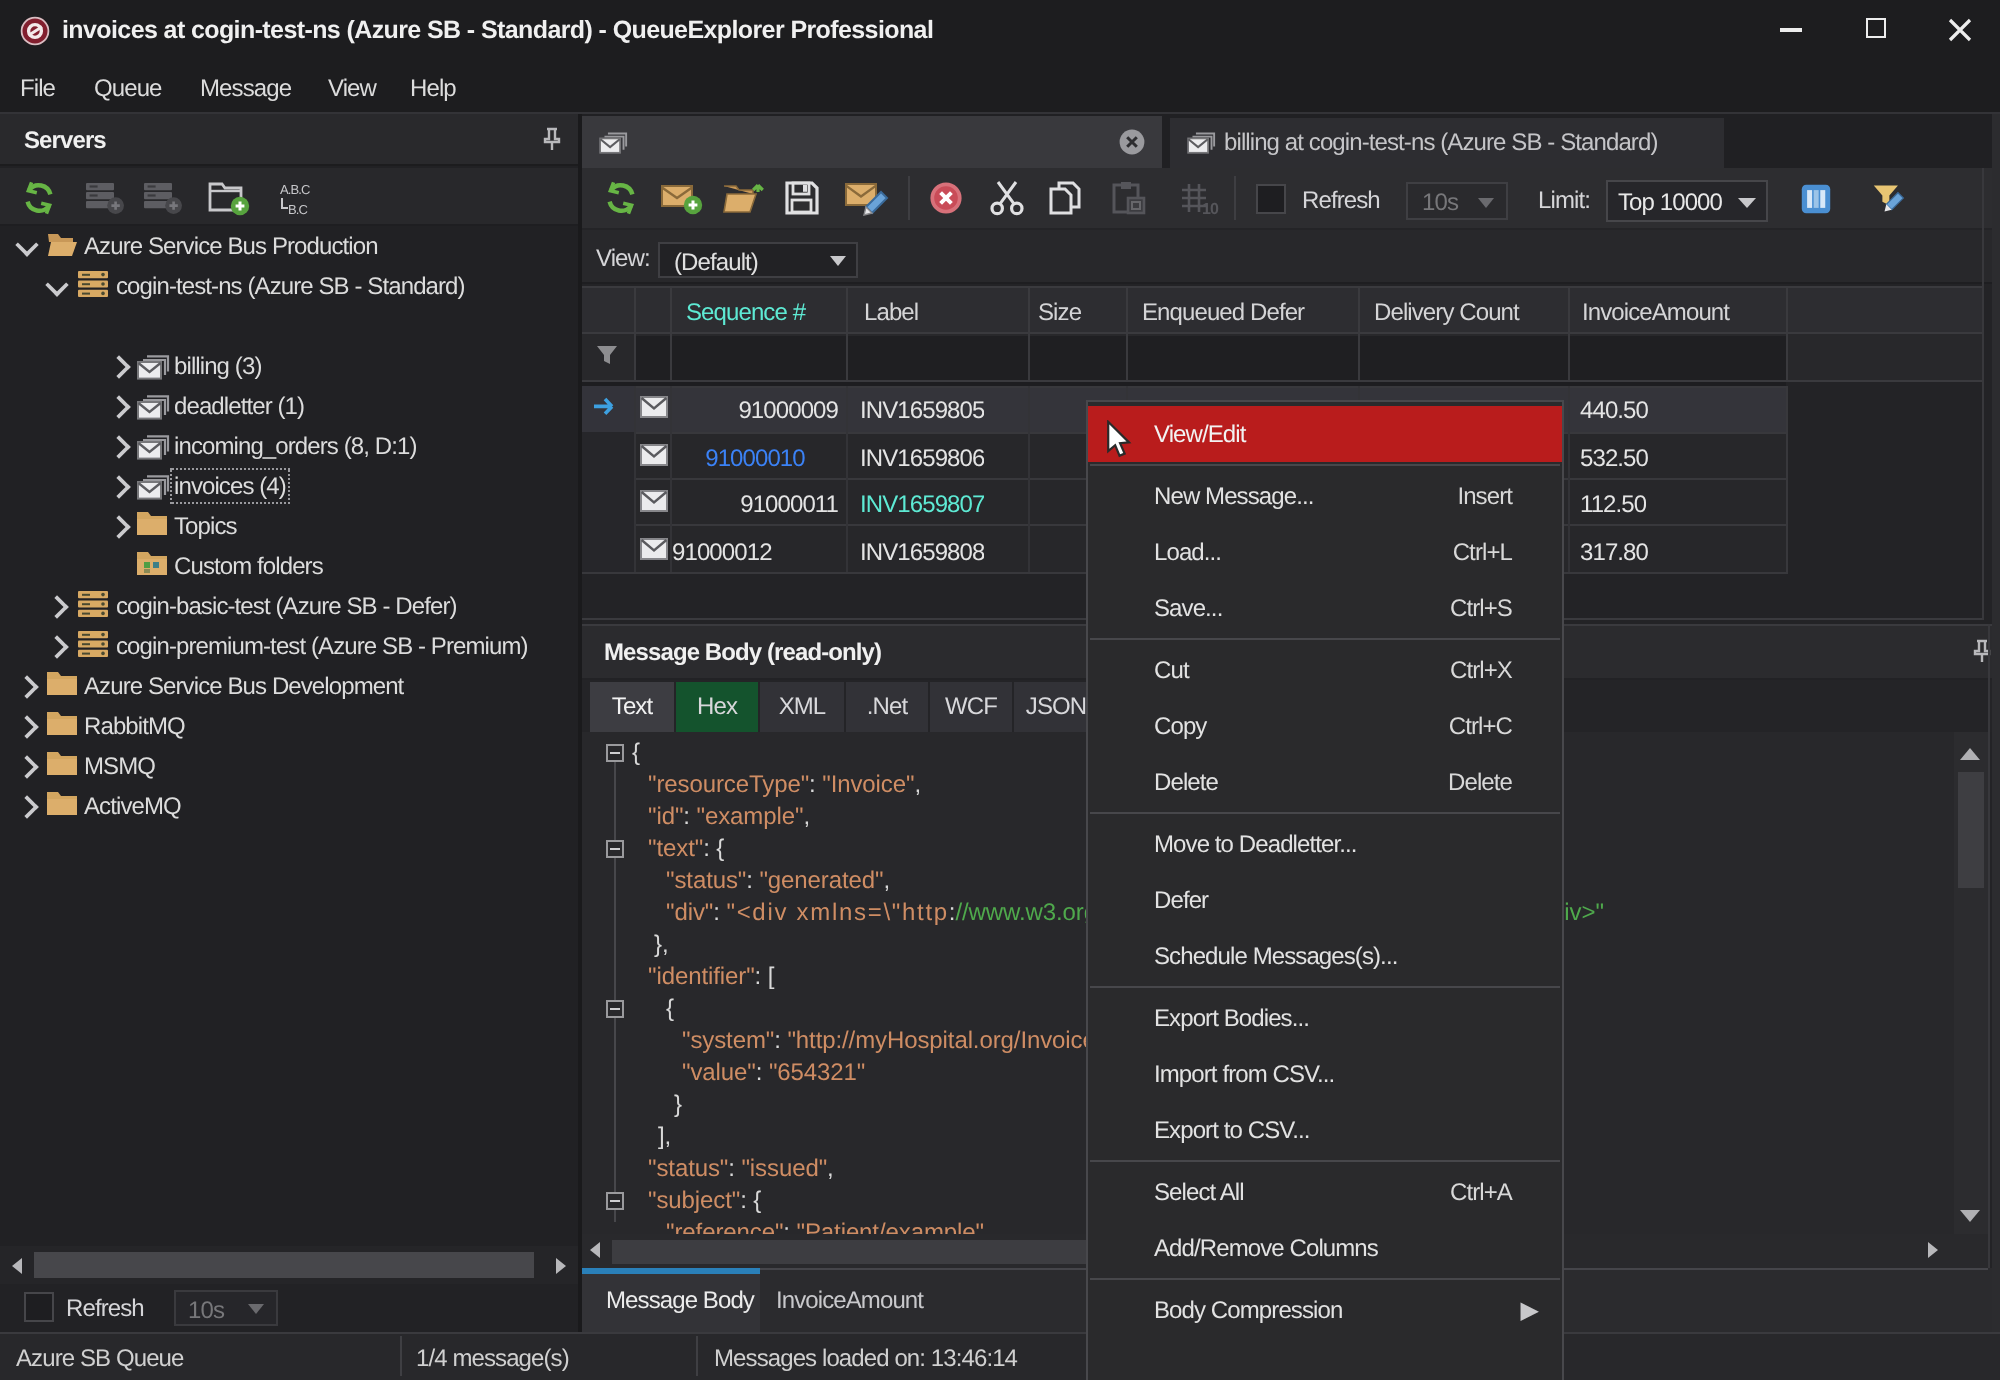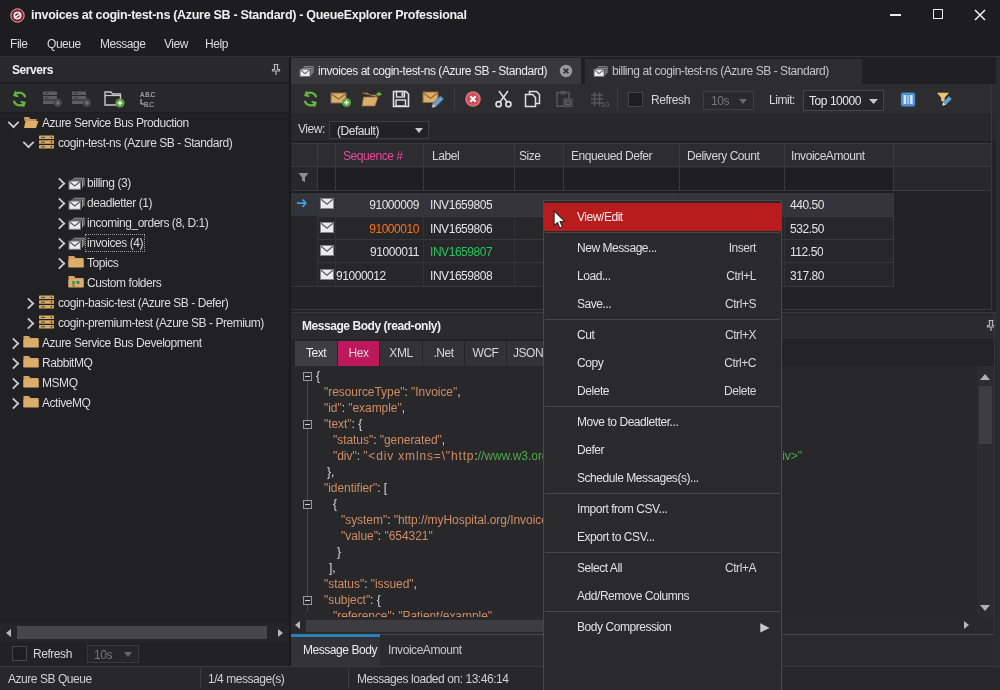--- a/index.html
+++ b/index.html
@@ -343,21 +343,20 @@
   <div class="ab" style="left:0;top:1px;width:290px;height:26px;background:#39393d"></div>
   <div class="ab" style="left:294px;top:2px;width:277px;height:25px;background:#2d2d31"></div>
   <div class="ab" id="tab1-env" style="left:8px;top:7px">
       <svg width="16" height="13" viewBox="0 0 18 15">
         <path d="M5.5 3.2 h10.5 v7.5" fill="none" stroke="#9a9a9e" stroke-width="1.1"></path>
         <path d="M3.5 5 h11 v7.5" fill="none" stroke="#9a9a9e" stroke-width="1.1"></path>
         <rect x="1" y="6" width="11.5" height="8.3" fill="#ececee" stroke="#77777a" stroke-width="1"></rect>
         <path d="M1.2 6.5 L6.75 11 L12.3 6.5" fill="none" stroke="#5d5d61" stroke-width="1.2"></path>
       </svg>
     </div>
-  <div class="ab" style="left:27px;top:7px;color:#ececec">invoices at cogin-test-ns (Azure SB - Standard)</div>
   <div class="ab" id="tab1-close" style="left:268px;top:7px">
       <svg width="14" height="14" viewBox="0 0 14 14">
         <circle cx="7" cy="7" r="6.2" fill="#9a9a9e"></circle>
         <path d="M4.6 4.6 L9.4 9.4 M9.4 4.6 L4.6 9.4" stroke="#2d2d30" stroke-width="1.5"></path>
       </svg>
     </div>
   <div class="ab" id="tab2-env" style="left:302px;top:7px">
       <svg width="16" height="13" viewBox="0 0 18 15">
         <path d="M5.5 3.2 h10.5 v7.5" fill="none" stroke="#9a9a9e" stroke-width="1.1"></path>
         <path d="M3.5 5 h11 v7.5" fill="none" stroke="#9a9a9e" stroke-width="1.1"></path>
@@ -483,21 +482,21 @@
   <div class="ab" style="left:46px;top:67px;color:#e0e0e0">(Default)</div>
   <div class="ab" style="left:124px;top:71px">
       <svg width="8" height="5" viewBox="0 0 8 5">
         <path d="M0 0 L8 0 L4 5 Z" fill="#c8c8cb"></path>
       </svg>
     </div>
 
   <div id="grid" class="ab" style="left:0;top:84px;width:700px;height:169px">
 
     <div class="ab" style="left:0;top:2px;width:700px;height:24px;background:#2d2d31;border-top:1px solid #3a3a3e;border-bottom:1px solid #3a3a3e"></div>
-    <div class="ab" style="left:52px;top:8px;color:#ec4899;font-size:12px">Sequence #</div>
+    <div class="ab" style="left:52px;top:8px;color:#5eead4;font-size:12px">Sequence #</div>
     <div class="ab" style="left:141px;top:8px;color:#d4d4d6;font-size:12px">Label</div>
     <div class="ab" style="left:228px;top:8px;color:#d4d4d6;font-size:12px">Size</div>
     <div class="ab" style="left:280px;top:8px;color:#d4d4d6;font-size:12px">Enqueued Defer</div>
     <div class="ab" style="left:396px;top:8px;color:#d4d4d6;font-size:12px">Delivery Count</div>
     <div class="ab" style="left:500px;top:8px;color:#d4d4d6;font-size:12px">InvoiceAmount</div>
 
     <div class="ab" style="left:0;top:26px;width:700px;height:24px;background:#28282b;border-bottom:1px solid #3a3a3e"></div>
     <div class="ab" style="left:6px;top:30px">
         <svg width="13" height="13" viewBox="0 0 13 13">
           <path d="M1.5 2 H11.5 L8 6.5 V11 L5 9.5 V6.5 Z" fill="#8d8d90"></path>
@@ -569,26 +568,26 @@
           <path d="M0.8 1 L7 6.2 L13.2 1" fill="none" stroke="#5a5a5e" stroke-width="1.2"></path>
         </svg>
       </div>
     <div class="ab env-g" style="left:29px;top:128px">
         <svg width="14" height="11" viewBox="0 0 14 11">
           <rect x="0.5" y="0.5" width="13" height="10" fill="#ebebed" stroke="#86868a"></rect>
           <path d="M0.8 1 L7 6.2 L13.2 1" fill="none" stroke="#5a5a5e" stroke-width="1.2"></path>
         </svg>
       </div>
     <div class="gcell" style="left:45px;top:57px;width:83px;text-align:right;color:#e4e4e4;font-size:12px">91000009</div>
-    <div class="gcell" style="left:45px;top:81px;width:83px;text-align:right;color:#f97316;font-size:12px">91000010</div>
+    <div class="gcell" style="left:45px;top:81px;width:83px;text-align:center;color:#3b82f6;font-size:12px">91000010</div>
     <div class="gcell" style="left:45px;top:104px;width:83px;text-align:right;color:#e4e4e4;font-size:12px">91000011</div>
     <div class="gcell" style="left:45px;top:128px;width:83px;text-align:left;color:#e4e4e4;font-size:12px">91000012</div>
     <div class="gcell" style="left:139px;top:57px;color:#e4e4e4;font-size:12px">INV1659805</div>
     <div class="gcell" style="left:139px;top:81px;color:#e4e4e4;font-size:12px">INV1659806</div>
-    <div class="gcell" style="left:139px;top:104px;color:#22c55e;font-size:12px">INV1659807</div>
+    <div class="gcell" style="left:139px;top:104px;color:#5eead4;font-size:12px">INV1659807</div>
     <div class="gcell" style="left:139px;top:128px;color:#e4e4e4;font-size:12px">INV1659808</div>
     <div class="gcell" style="left:499px;top:57px;color:#e4e4e4;font-size:12px">440.50</div>
     <div class="gcell" style="left:499px;top:81px;color:#e4e4e4;font-size:12px">532.50</div>
     <div class="gcell" style="left:499px;top:104px;color:#e4e4e4;font-size:12px">112.50</div>
     <div class="gcell" style="left:499px;top:128px;color:#e4e4e4;font-size:12px">317.80</div>
 
   </div>
   <div class="ab" style="left:0;top:252px;width:700px;height:1px;background:#3a3a3e"></div>
 
   <div id="body-panel" class="ab" style="left:0;top:255px;width:709px;height:354px">
@@ -596,21 +595,21 @@
     <div class="ab" style="left:0;top:0;width:709px;height:28px;background:#2b2b2e;border-top:1px solid #3a3a3e;border-bottom:1px solid #222225"></div>
     <div class="ab bold" style="left:11px;top:7px;font-size:12px;color:#f0f0f0">Message Body (read-only)</div>
     <div class="ab" style="left:694px;top:7px">
         <svg width="12" height="14" viewBox="0 0 12 14">
           <path d="M3.5 1.5 h5 M4.5 1.5 v5 h-2 l0 1.5 h7 l0 -1.5 h-2 v-5 M6 8 v4" stroke="#b8b8bb" stroke-width="1.2" fill="none"></path>
         </svg>
       </div>
 
     <div class="ab" style="left:0;top:28px;width:709px;height:26px;background:#242427"></div>
     <div class="ab" style="left:4px;top:29px;width:42px;height:25px;background:#3d3d42;color:#f2f2f2;text-align:center;line-height:25px;font-size:12px">Text</div>
-    <div class="ab" style="left:47px;top:29px;width:41px;height:25px;background:#be185d;color:#d8d8db;text-align:center;line-height:25px;font-size:12px">Hex</div>
+    <div class="ab" style="left:47px;top:29px;width:41px;height:25px;background:#14532d;color:#d8d8db;text-align:center;line-height:25px;font-size:12px">Hex</div>
     <div class="ab" style="left:89px;top:29px;width:42px;height:25px;background:#323237;color:#d8d8db;text-align:center;line-height:25px;font-size:12px">XML</div>
     <div class="ab" style="left:132px;top:29px;width:41px;height:25px;background:#323237;color:#d8d8db;text-align:center;line-height:25px;font-size:12px">.Net</div>
     <div class="ab" style="left:174px;top:29px;width:41px;height:25px;background:#323237;color:#d8d8db;text-align:center;line-height:25px;font-size:12px">WCF</div>
     <div class="ab" style="left:216px;top:29px;width:42px;height:25px;background:#323237;color:#d8d8db;text-align:center;line-height:25px;font-size:12px">JSON</div>
 
     <div id="code" class="ab" style="left:0;top:54px;width:703px;height:251px;background:#28282b;overflow:hidden">
 
       <div class="ab" style="left:16px;top:15px;width:1px;height:230px;background:#47474b"></div>
       <div class="fbox" style="left:12px;top:6px"></div>
       <div class="fbox" style="left:12px;top:54px"></div>
@@ -689,20 +688,21 @@
   <div class="mi">Save...<span class="sc">Ctrl+S</span></div>
   <div class="msep"></div>
   <div class="mi">Cut<span class="sc">Ctrl+X</span></div>
   <div class="mi">Copy<span class="sc">Ctrl+C</span></div>
   <div class="mi">Delete<span class="sc">Delete</span></div>
   <div class="msep"></div>
   <div class="mi">Move to Deadletter...</div>
   <div class="mi">Defer</div>
   <div class="mi">Schedule Messages(s)...</div>
   <div class="msep"></div>
+  <div class="mi">Export Bodies...</div>
   <div class="mi">Import from CSV...</div>
   <div class="mi">Export to CSV...</div>
   <div class="msep"></div>
   <div class="mi">Select All<span class="sc">Ctrl+A</span></div>
   <div class="mi">Add/Remove Columns</div>
   <div class="msep"></div>
   <div class="mi">Body Compression<span class="sc" style="right:12px;color:#c8c8cb">▶</span></div>
 </div>
 
 <div class="ab" style="left:553px;top:210px;z-index:60">

